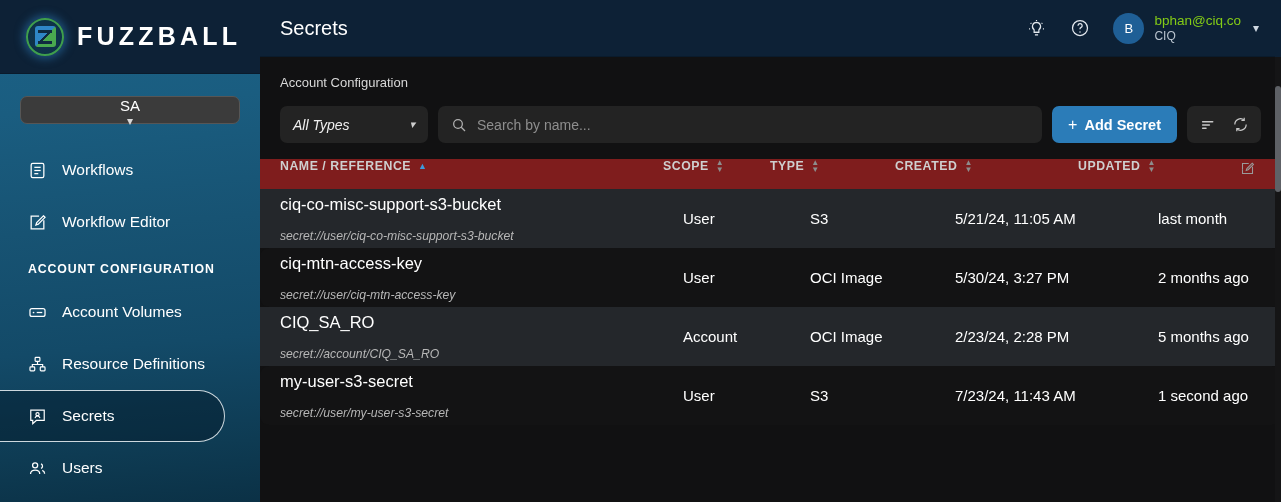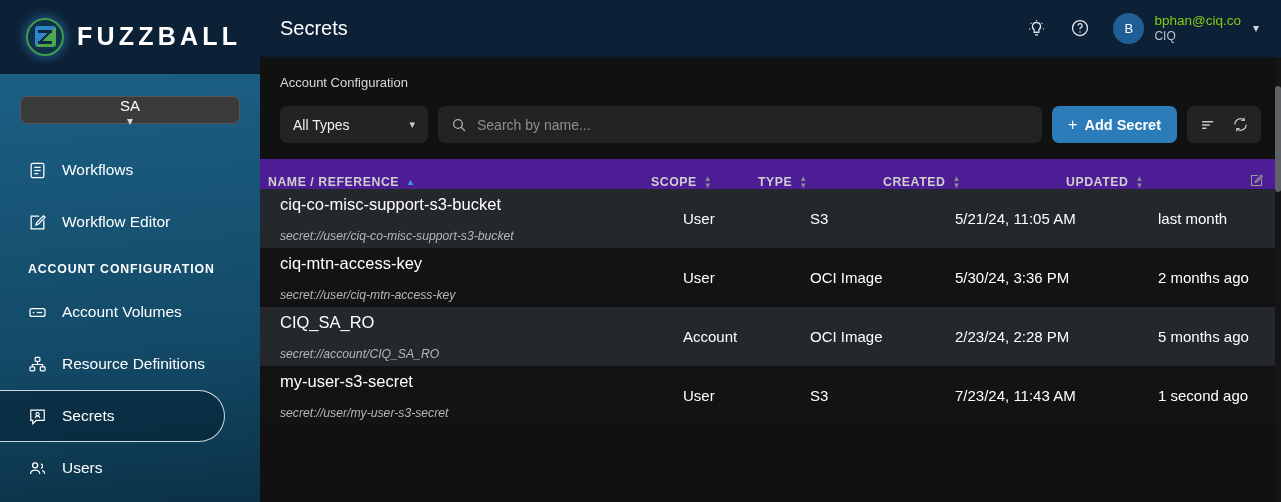--- a/index.html
+++ b/index.html
@@ -97,21 +97,21 @@
   .user-email { color: #84cc16; font-size: 13.5px; }
   .user-org { color: #b9c4cf; font-size: 12px; }
   .user-chev { color: #cfd8e2; font-size: 12px; margin-left: 2px; }
 
   .breadcrumb { color: #d8d8d8; font-size: 13px; padding: 18px 0 0 20px; }
 
   .toolbar { display: flex; align-items: center; gap: 10px; padding: 16px 20px 0 20px; }
   .select-box {
     width: 148px; height: 37px; background: #232323; border-radius: 7px;
     display: flex; align-items: center; justify-content: space-between;
-    padding: 0 13px; color: #f0f0f0; font-size: 14px;
+    padding: 0 13px; color: #f0f0f0; font-size: 14px; font-style: italic;
   }
   .select-box .chev { color: #cfcfcf; font-size: 11px; }
   .search-box {
     flex: 1; height: 37px; background: #232323; border-radius: 7px;
     display: flex; align-items: center; padding: 0 13px; gap: 10px;
   }
   .search-box .sicon { color: #b0b0b0; display: flex; }
   .search-input {
     flex: 1; background: transparent; border: none; outline: none;
     color: #e8e8e8; font-size: 14px; font-family: "Liberation Sans", sans-serif;
@@ -126,22 +126,22 @@
   .add-btn .plus { font-weight: 400; font-size: 16px; }
   .icon-group {
     height: 37px; background: #232323; border-radius: 7px;
     display: flex; align-items: center; gap: 14px; padding: 0 12px;
   }
   .gicon { width: 18px; height: 18px; color: #c9c9c9; display: flex; align-items: center; justify-content: center; }
 
   
   .table { margin-top: 16px; width: 100%; }
   .thead {
-    display: flex; align-items: flex-end; height: 30px;
-    padding: 0 8px; background: #4c1d95;
+    display: flex; align-items: flex-start; height: 30px;
+    padding: 0 20px; background: #7f1d1d;
   }
   .thead .th {
     color: #cfcfcf; font-size: 12.3px; font-weight: 700; letter-spacing: .55px;
     display: flex; align-items: center; gap: 7px;
   }
   .c-name  { width: 383px; flex: 0 0 383px; }
   .c-scope { width: 107px; flex: 0 0 107px; }
   .c-type  { width: 125px; flex: 0 0 125px; }
   .c-created { width: 183px; flex: 0 0 183px; }
   .c-updated { width: 160px; flex: 0 0 160px; }
@@ -404,21 +404,21 @@
         </div>
       </div>
 
       <div class="trow even">
         <div class="c-name cell-name">
           <div class="nm">ciq-mtn-access-key</div>
           <div class="ref">secret://user/ciq-mtn-access-key</div>
         </div>
         <div class="c-scope cell-txt">User</div>
         <div class="c-type cell-txt">OCI Image</div>
-        <div class="c-created cell-txt">5/30/24, 3:36 PM</div>
+        <div class="c-created cell-txt">5/30/24, 3:27 PM</div>
         <div class="c-updated cell-txt">2 months ago</div>
         <div class="c-action">
           <span class="kebab">⋮</span>
         </div>
       </div>
 
       <div class="trow odd">
         <div class="c-name cell-name">
           <div class="nm">CIQ_SA_RO</div>
           <div class="ref">secret://account/CIQ_SA_RO</div>

